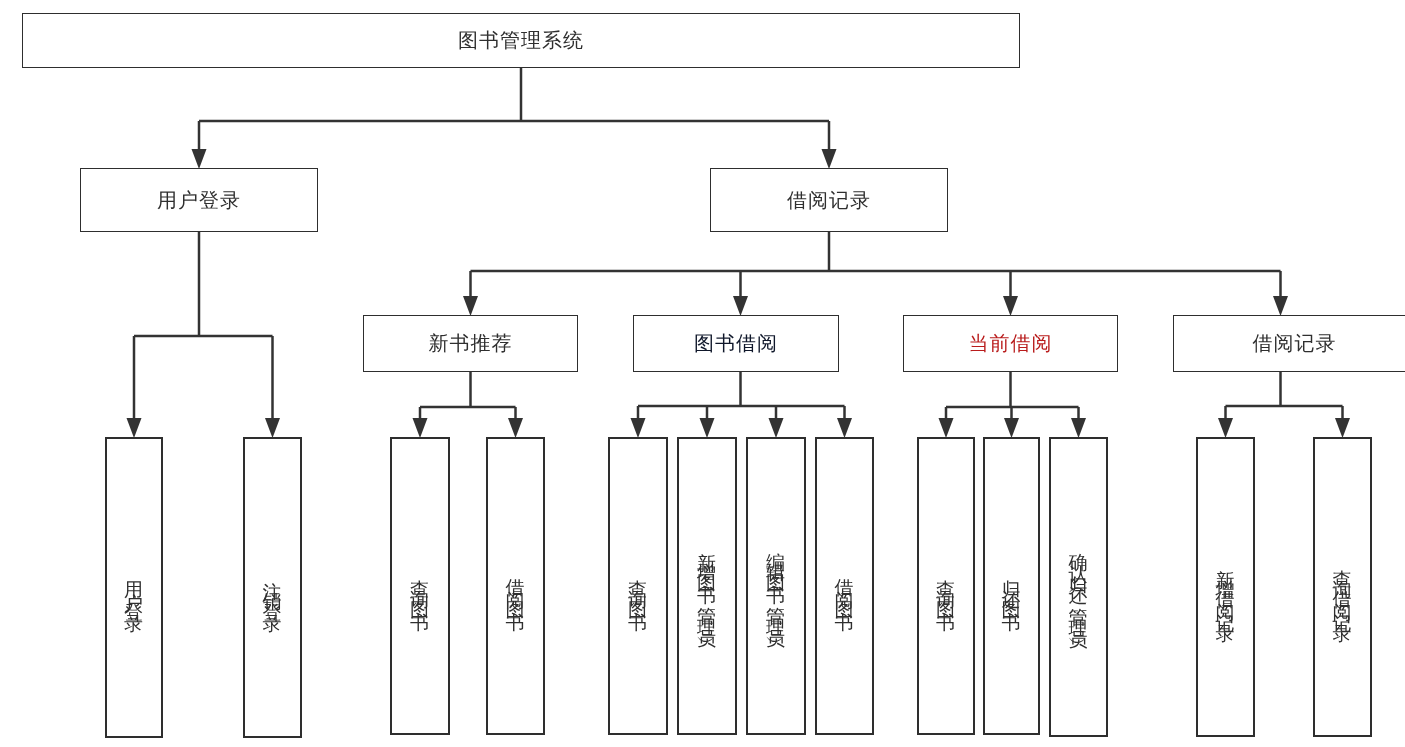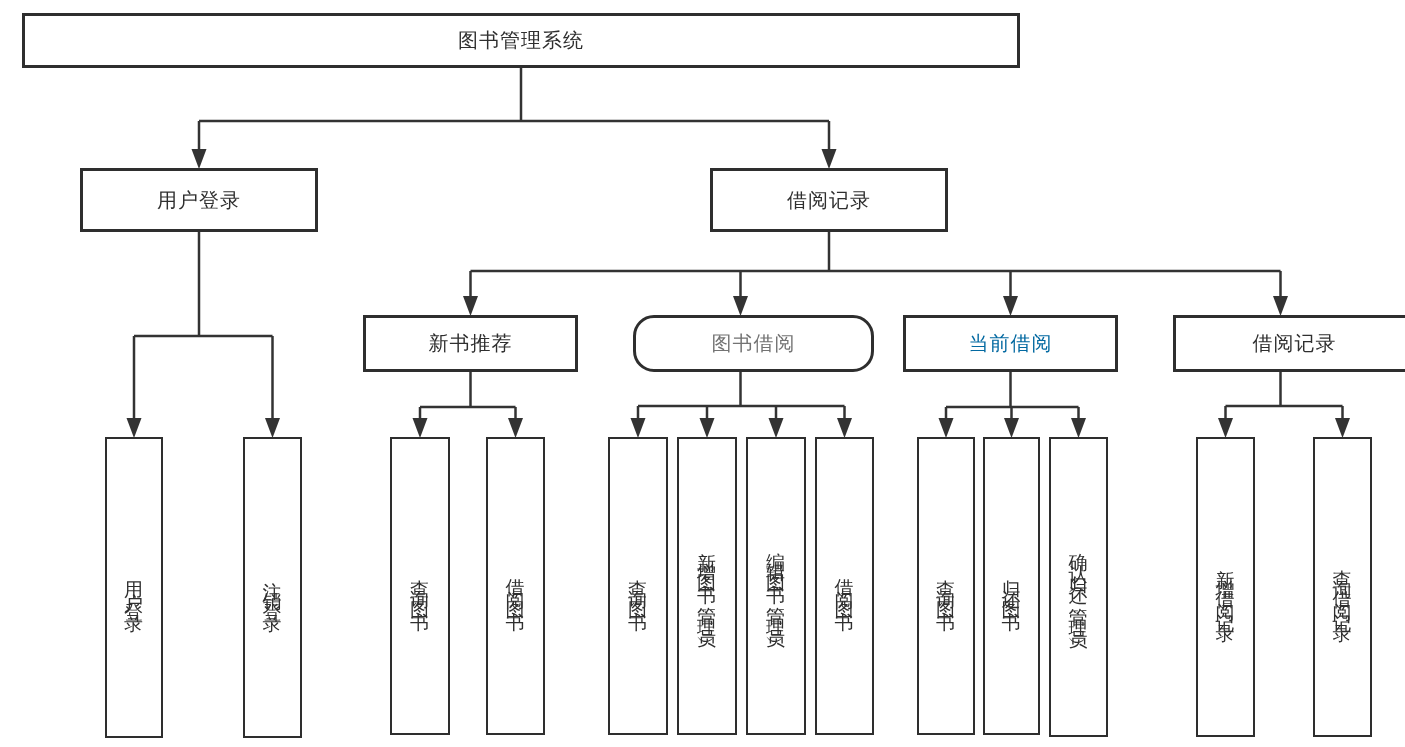--- a/index.html
+++ b/index.html
@@ -10,21 +10,21 @@
     background: #ffffff;
     overflow: hidden;
     font-family: "Liberation Sans", "DejaVu Sans", sans-serif;
   }
   #connectors { position: absolute; left: 0; top: 0; z-index: 1; }
   #nodes { position: absolute; left: 0; top: 0; width: 100%; height: 100%; z-index: 2; }
   .node {
     position: absolute;
     box-sizing: border-box;
     background: #ffffff;
-    border: 3px solid #84cc16;
+    border: 1px solid #84cc16;
     color: #2f2f2f;
     display: flex;
     align-items: center;
     justify-content: center;
     text-align: center;
   }
   .node.h {
     font-size: 20px;
     letter-spacing: 1px;
   }
@@ -106,26 +106,26 @@
     </svg>
   <div id="nodes">
       <div class="node h" style="left: 22px; top: 13px; width: 998px; height: 55px; border-color: rgb(46, 46, 46); color: rgb(47, 47, 47);">图书管理系统</div>
       <div class="node h" style="left: 80px; top: 168px; width: 238px; height: 64px; border-color: rgb(46, 46, 46); color: rgb(47, 47, 47);">用户登录</div>
       <div class="node v" style="left: 105px; top: 437px; width: 58px; height: 301px; border-color: rgb(46, 46, 46); color: rgb(47, 47, 47);">用户登录</div>
       <div class="node v" style="left: 243px; top: 437px; width: 59px; height: 301px; border-color: rgb(46, 46, 46); color: rgb(47, 47, 47);">注销登录</div>
       <div class="node h" style="left: 710px; top: 168px; width: 238px; height: 64px; border-color: rgb(46, 46, 46); color: rgb(47, 47, 47);">借阅记录</div>
       <div class="node h" style="left: 363px; top: 315px; width: 215px; height: 57px; border-color: rgb(46, 46, 46); color: rgb(47, 47, 47);">新书推荐</div>
       <div class="node v" style="left: 390px; top: 437px; width: 60px; height: 298px; border-color: rgb(46, 46, 46); color: rgb(47, 47, 47);">查询图书</div>
       <div class="node v" style="left: 486px; top: 437px; width: 59px; height: 298px; border-color: rgb(46, 46, 46); color: rgb(47, 47, 47);">借阅图书</div>
-      <div class="node h" style="left: 633px; top: 315px; width: 241px; height: 57px; border-color: rgb(46, 46, 46); color: #737373; border-radius: 21px;">图书借阅</div>
+      <div class="node h" style="left: 633px; top: 315px; width: 206px; height: 57px; border-color: rgb(46, 46, 46); color: #0f172a;">图书借阅</div>
       <div class="node v" style="left: 608px; top: 437px; width: 60px; height: 298px; border-color: rgb(46, 46, 46); color: rgb(47, 47, 47);">查询图书</div>
       <div class="node v" style="left: 677px; top: 437px; width: 60px; height: 298px; border-color: rgb(46, 46, 46); color: rgb(47, 47, 47);">新增图书（管理员）</div>
       <div class="node v" style="left: 746px; top: 437px; width: 60px; height: 298px; border-color: rgb(46, 46, 46); color: rgb(47, 47, 47);">编辑图书（管理员）</div>
       <div class="node v" style="left: 815px; top: 437px; width: 59px; height: 298px; border-color: rgb(46, 46, 46); color: rgb(47, 47, 47);">借阅图书</div>
-      <div class="node h" style="left: 903px; top: 315px; width: 215px; height: 57px; border-color: rgb(46, 46, 46); color: #0369a1;">当前借阅</div>
+      <div class="node h" style="left: 903px; top: 315px; width: 215px; height: 57px; border-color: rgb(46, 46, 46); color: #b91c1c;">当前借阅</div>
       <div class="node v" style="left: 917px; top: 437px; width: 58px; height: 298px; border-color: rgb(46, 46, 46); color: rgb(47, 47, 47);">查询图书</div>
       <div class="node v" style="left: 983px; top: 437px; width: 57px; height: 298px; border-color: rgb(46, 46, 46); color: rgb(47, 47, 47);">归还图书</div>
       <div class="node v" style="left: 1049px; top: 437px; width: 59px; height: 300px; border-color: rgb(46, 46, 46); color: rgb(47, 47, 47);">确认归还（管理员）</div>
       <div class="node h" style="left: 1173px; top: 315px; width: 243px; height: 57px; border-color: rgb(46, 46, 46); color: rgb(47, 47, 47);">借阅记录</div>
       <div class="node v" style="left: 1196px; top: 437px; width: 59px; height: 300px; border-color: rgb(46, 46, 46); color: rgb(47, 47, 47);">新增借阅记录</div>
       <div class="node v" style="left: 1313px; top: 437px; width: 59px; height: 300px; border-color: rgb(46, 46, 46); color: rgb(47, 47, 47);">查询借阅记录</div>
     </div>
 </div>
 
 </body></html>

